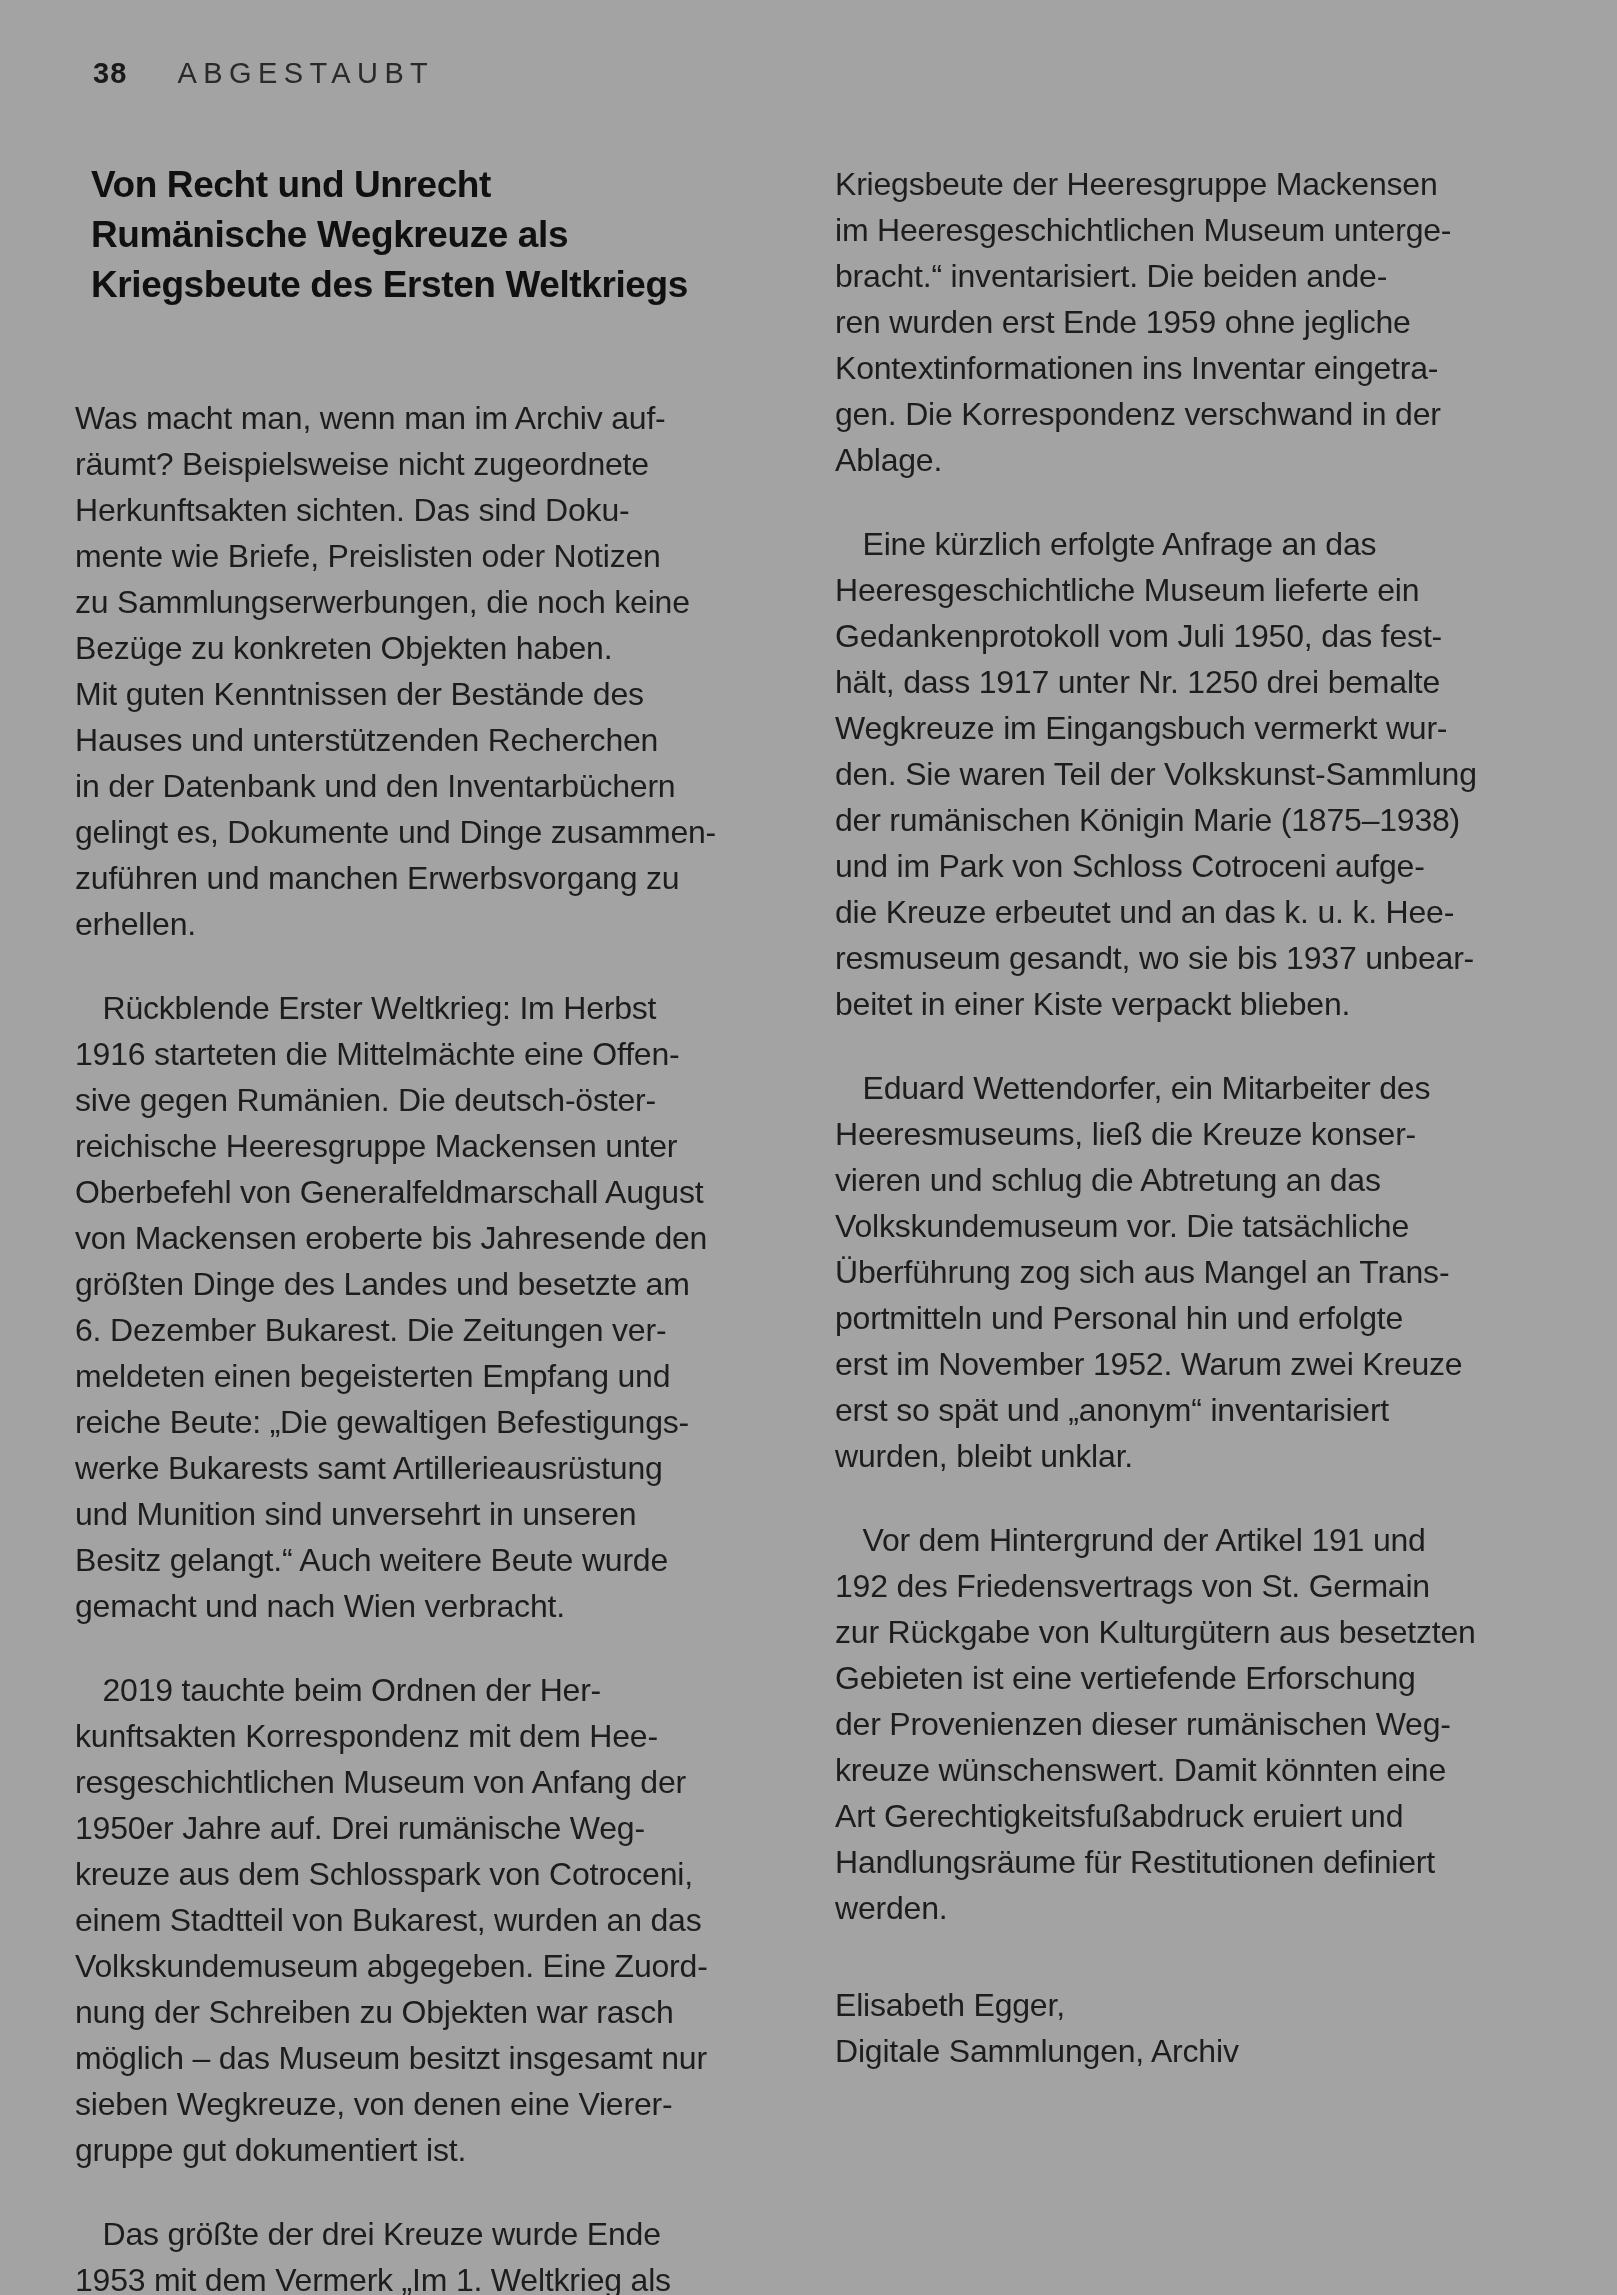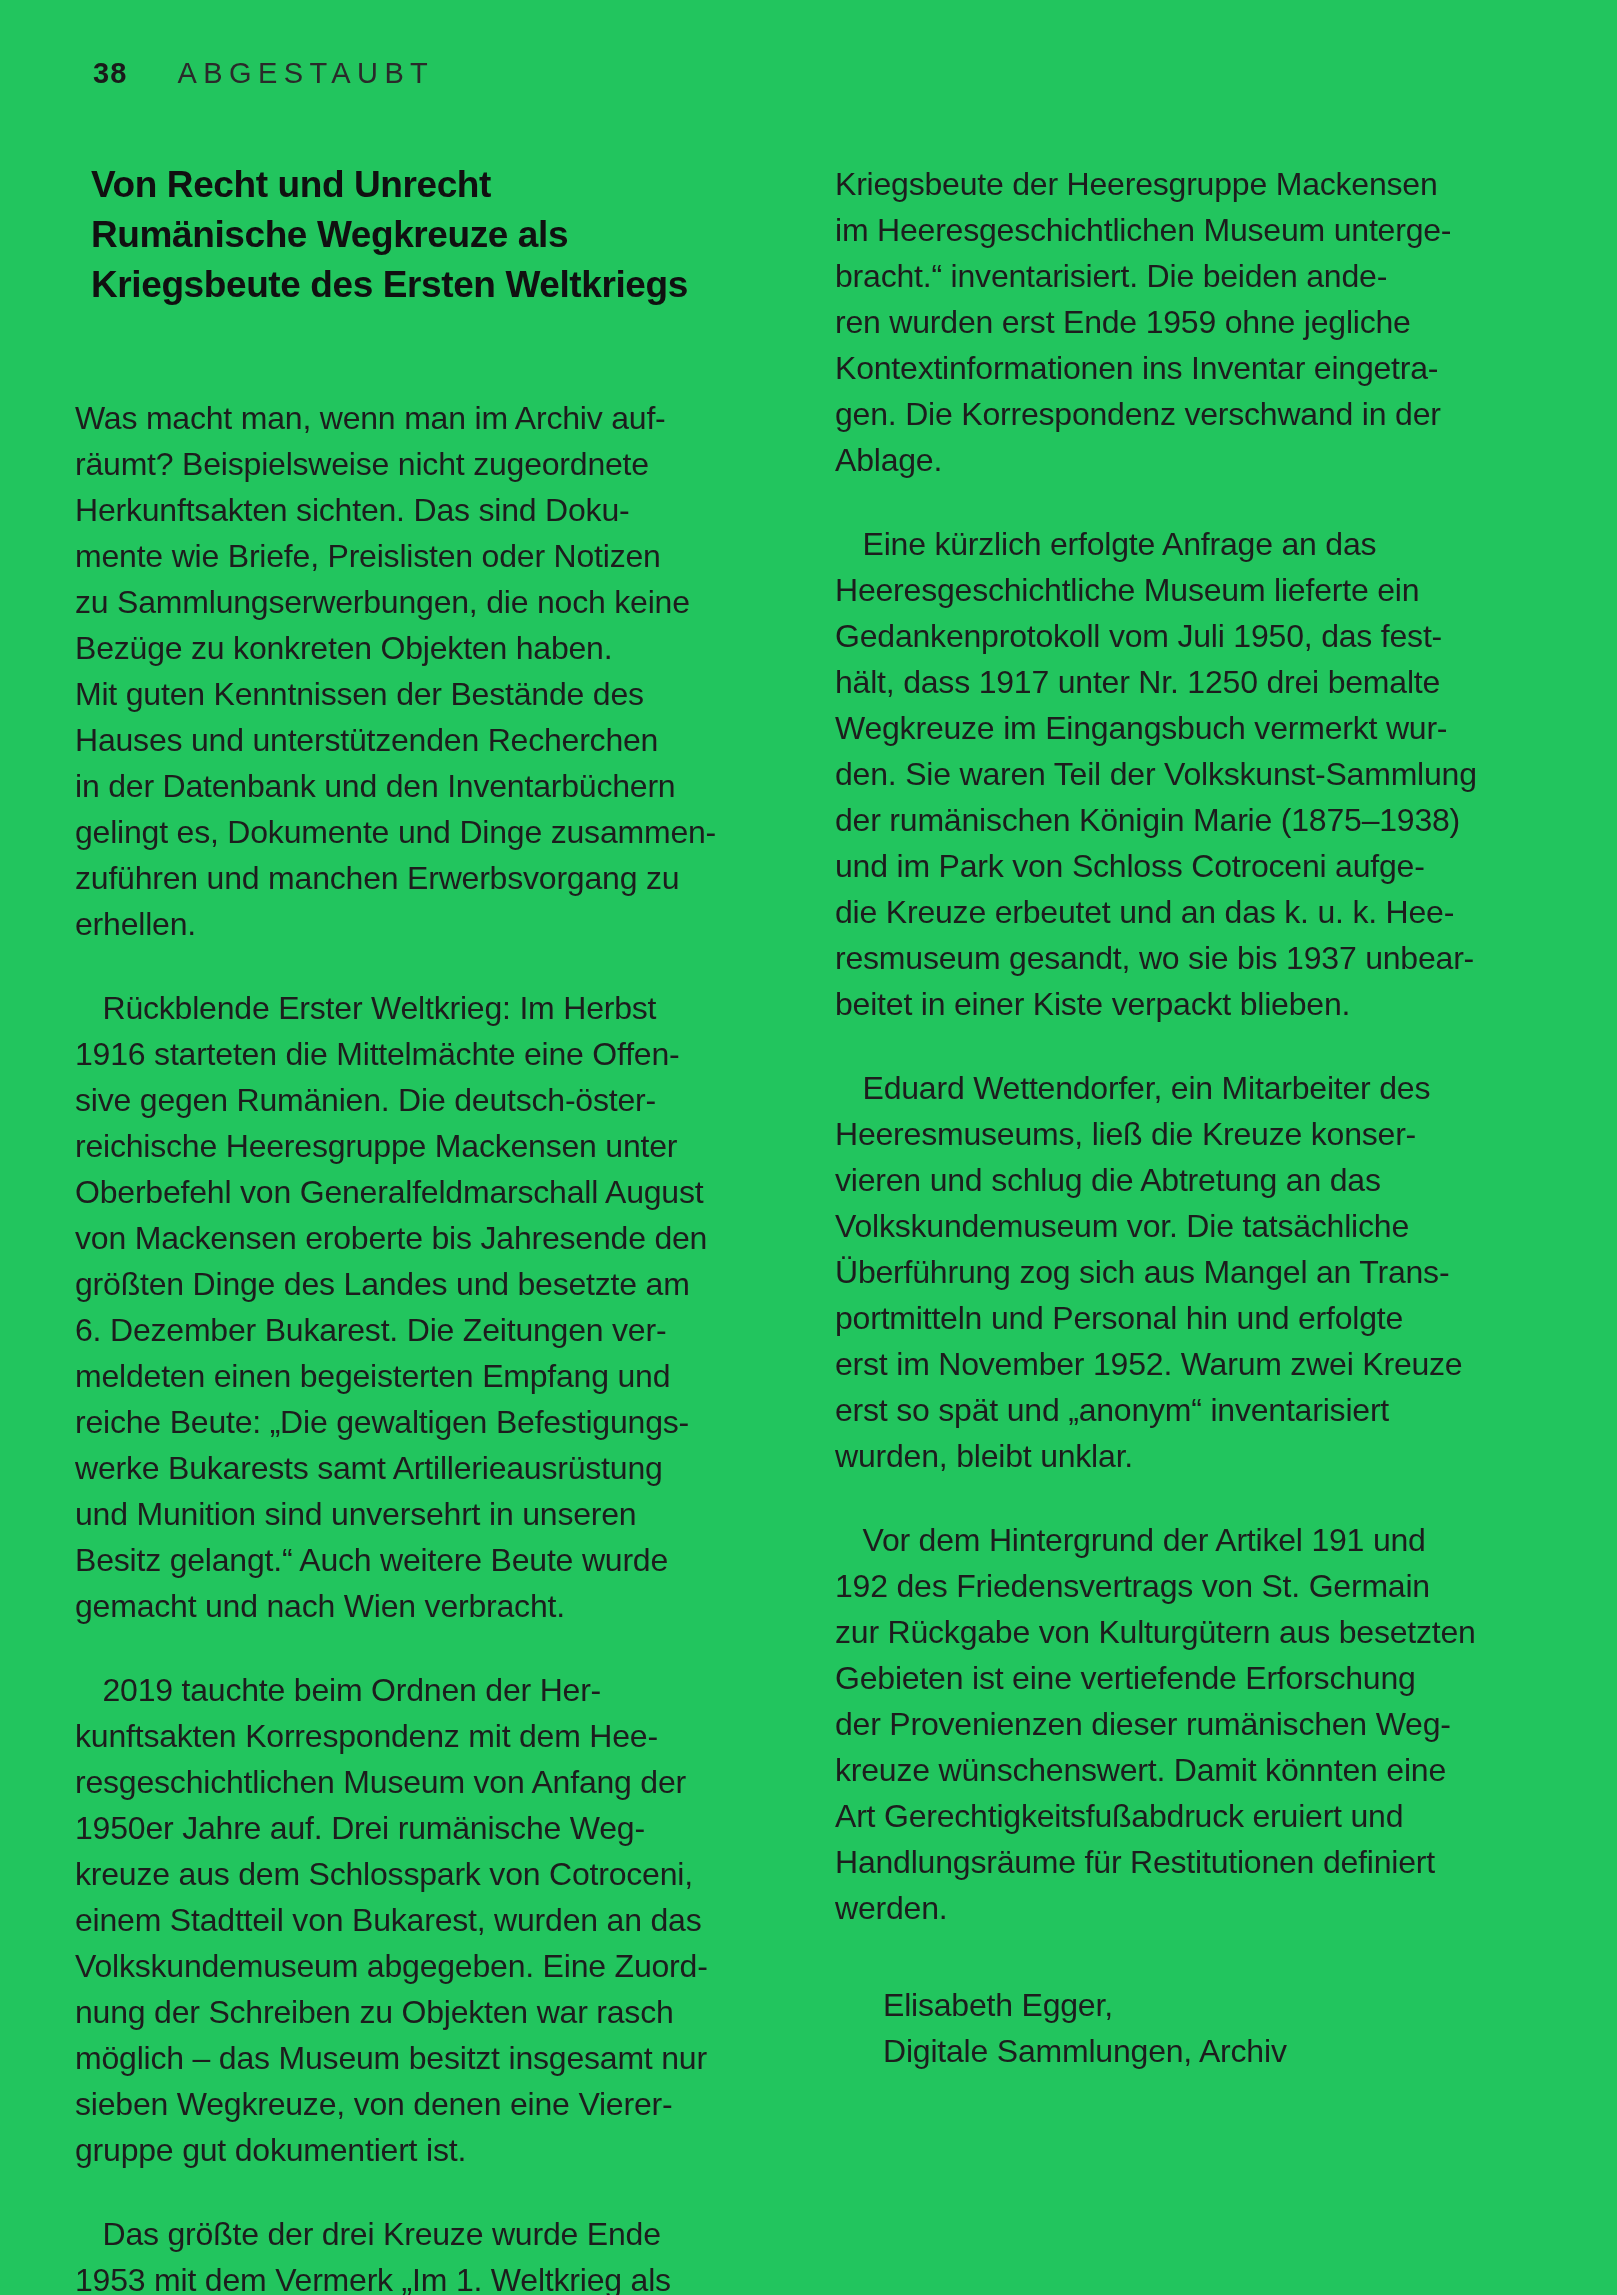--- a/index.html
+++ b/index.html
@@ -4,21 +4,21 @@
 <style>
   html, body {
     margin: 0;
     padding: 0;
     background: #e8e8e8;
   }
   #page {
     position: relative;
     width: 1617px;
     height: 2295px;
-    background: #22c55e;
+    background: #a3a3a3;
     font-family: "Liberation Sans", sans-serif;
     color: #1c1c1c;
     overflow: hidden;
   }
   
   .page-header {
     position: absolute;
     left: 93px;
     top: 57px;
     font-size: 29px;
@@ -56,21 +56,21 @@
     font-size: 32px;
     line-height: 46px;
     letter-spacing: -0.2px;
     color: #1d1d1d;
   }
   .col-left  { left: 75px;  top: 395px; }
   .col-right { left: 835px; top: 161px; }
   .para { margin: 0; }
   .para .line { white-space: pre; }
   .para .line.indent { padding-left: 27.5px; margin-top: 38px; }
-  .para.gap-before { margin-top: 51px; margin-left: 48px; }
+  .para.gap-before { margin-top: 51px; }
 </style>
 </head>
 <body>
 
 <div id="page">
 
   <div class="page-header">
     <span class="page-number">38</span><span class="section-title">ABGESTAUBT</span>
   </div>
 

